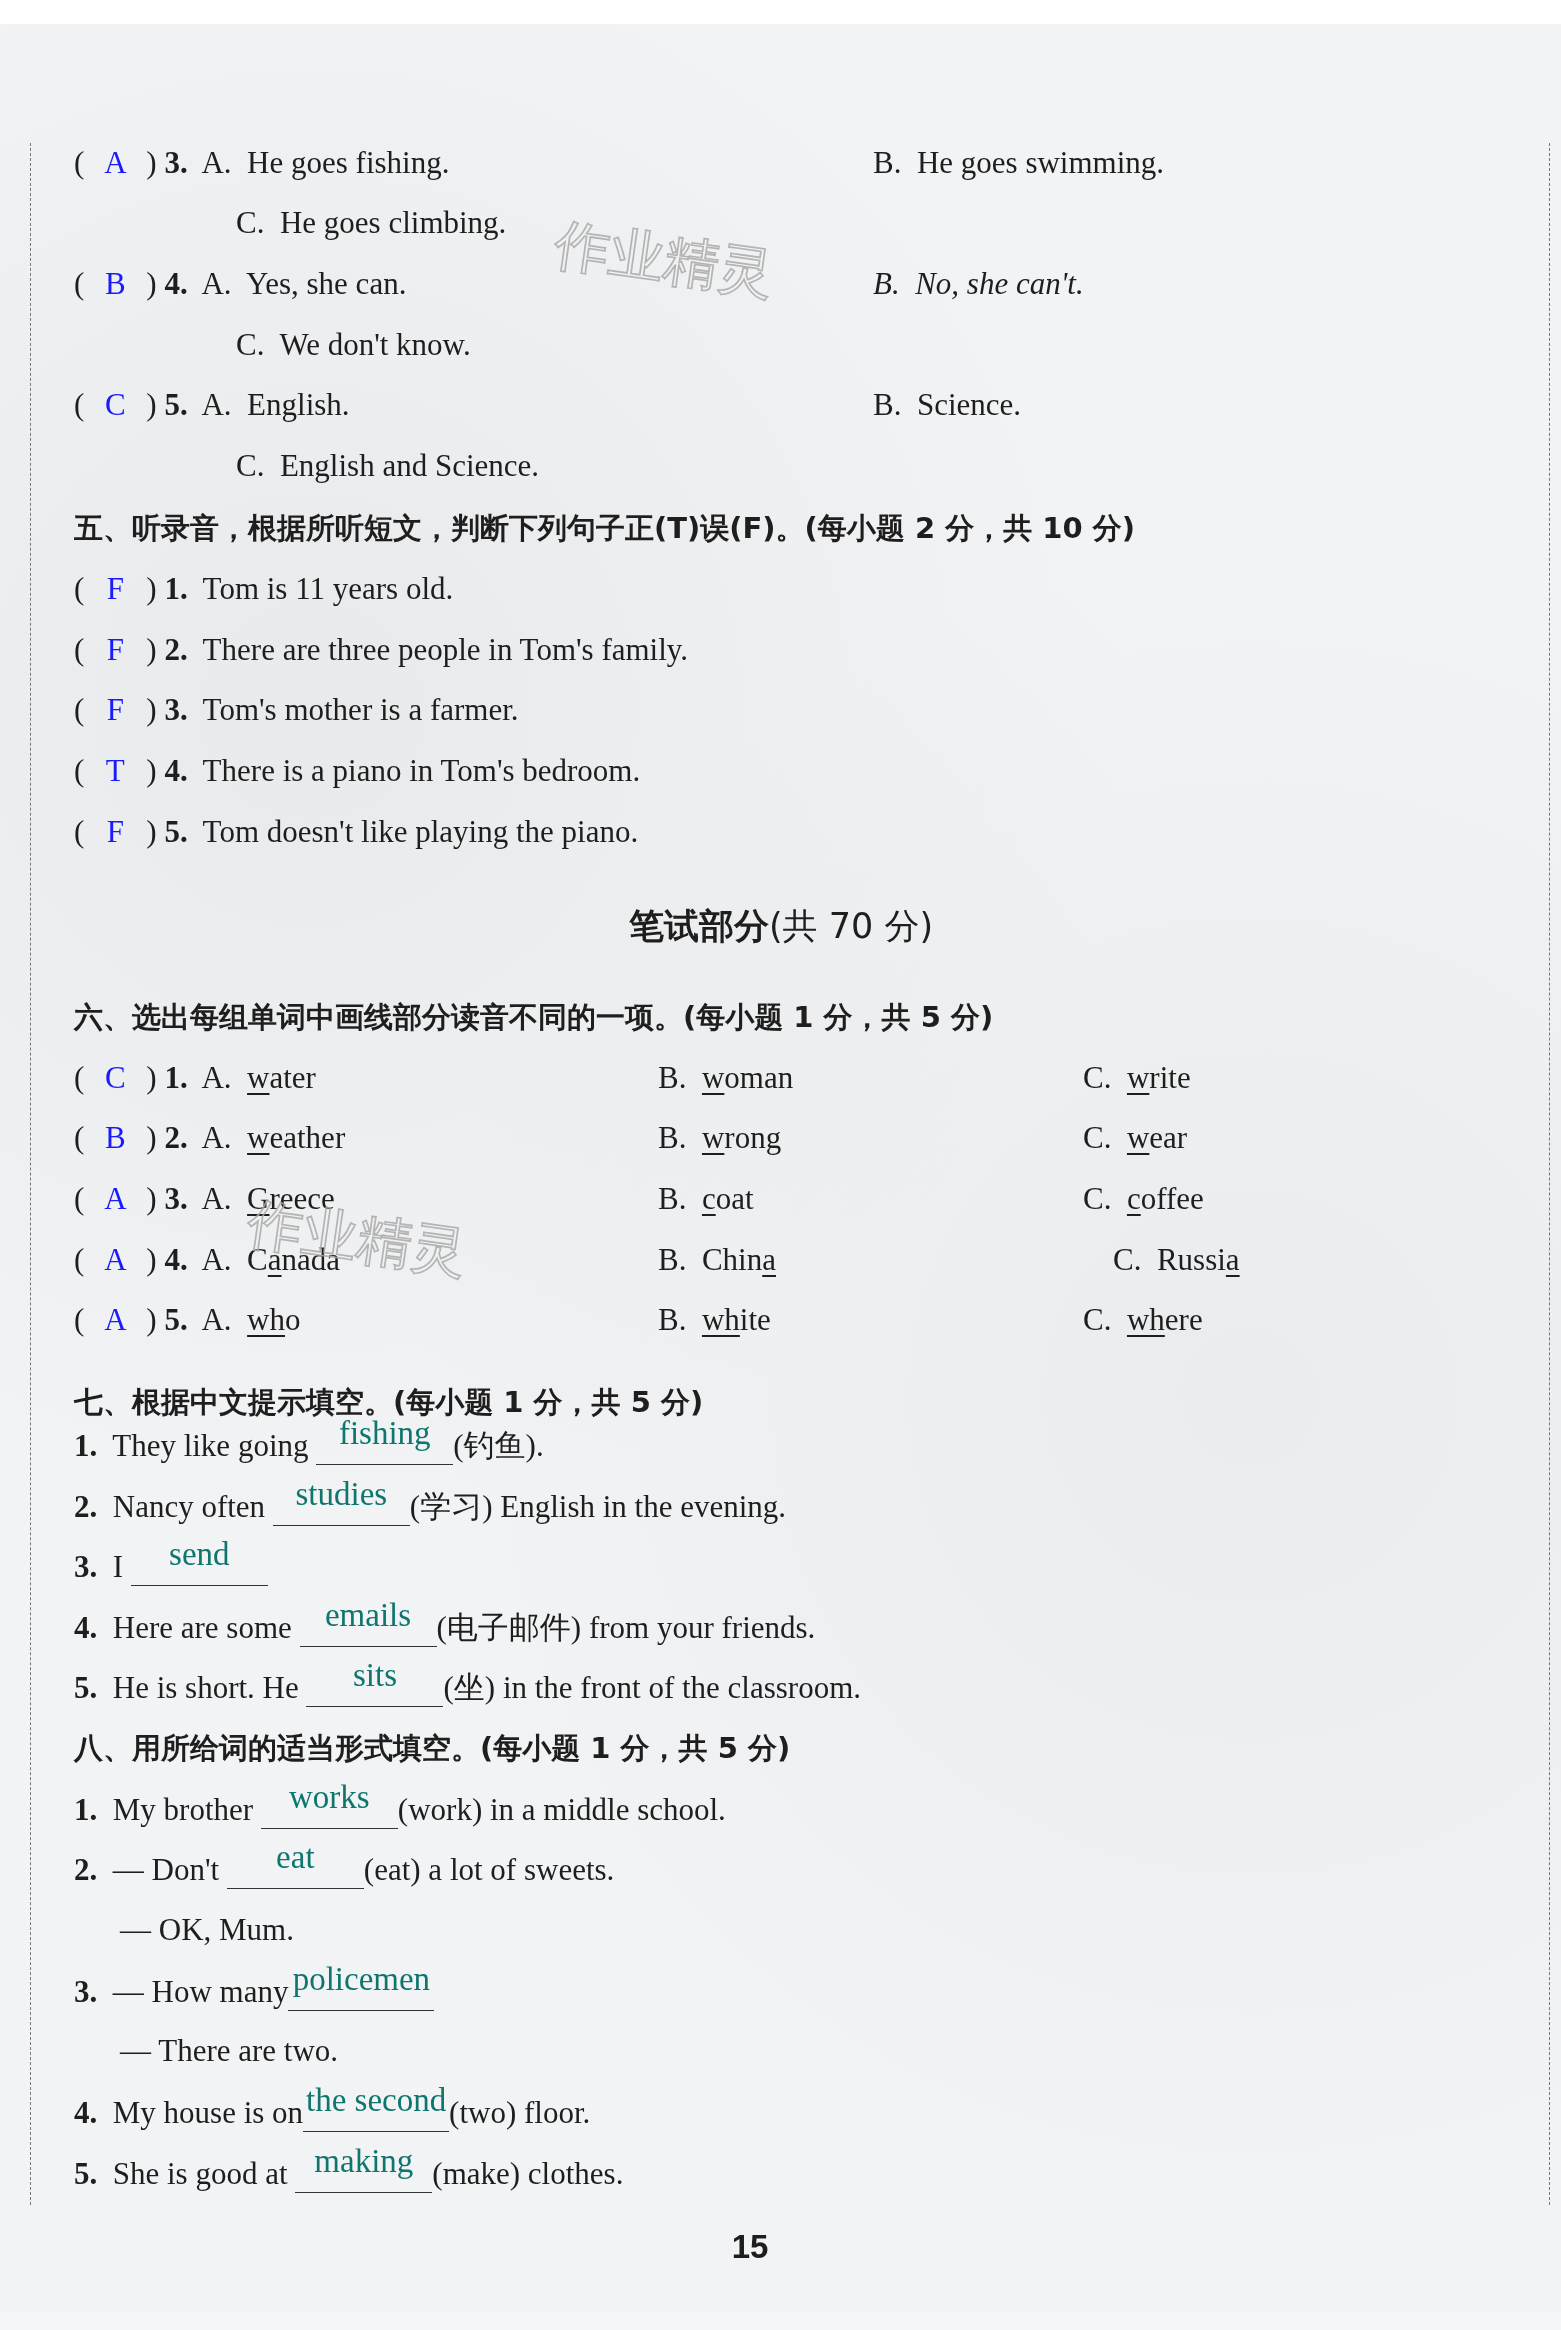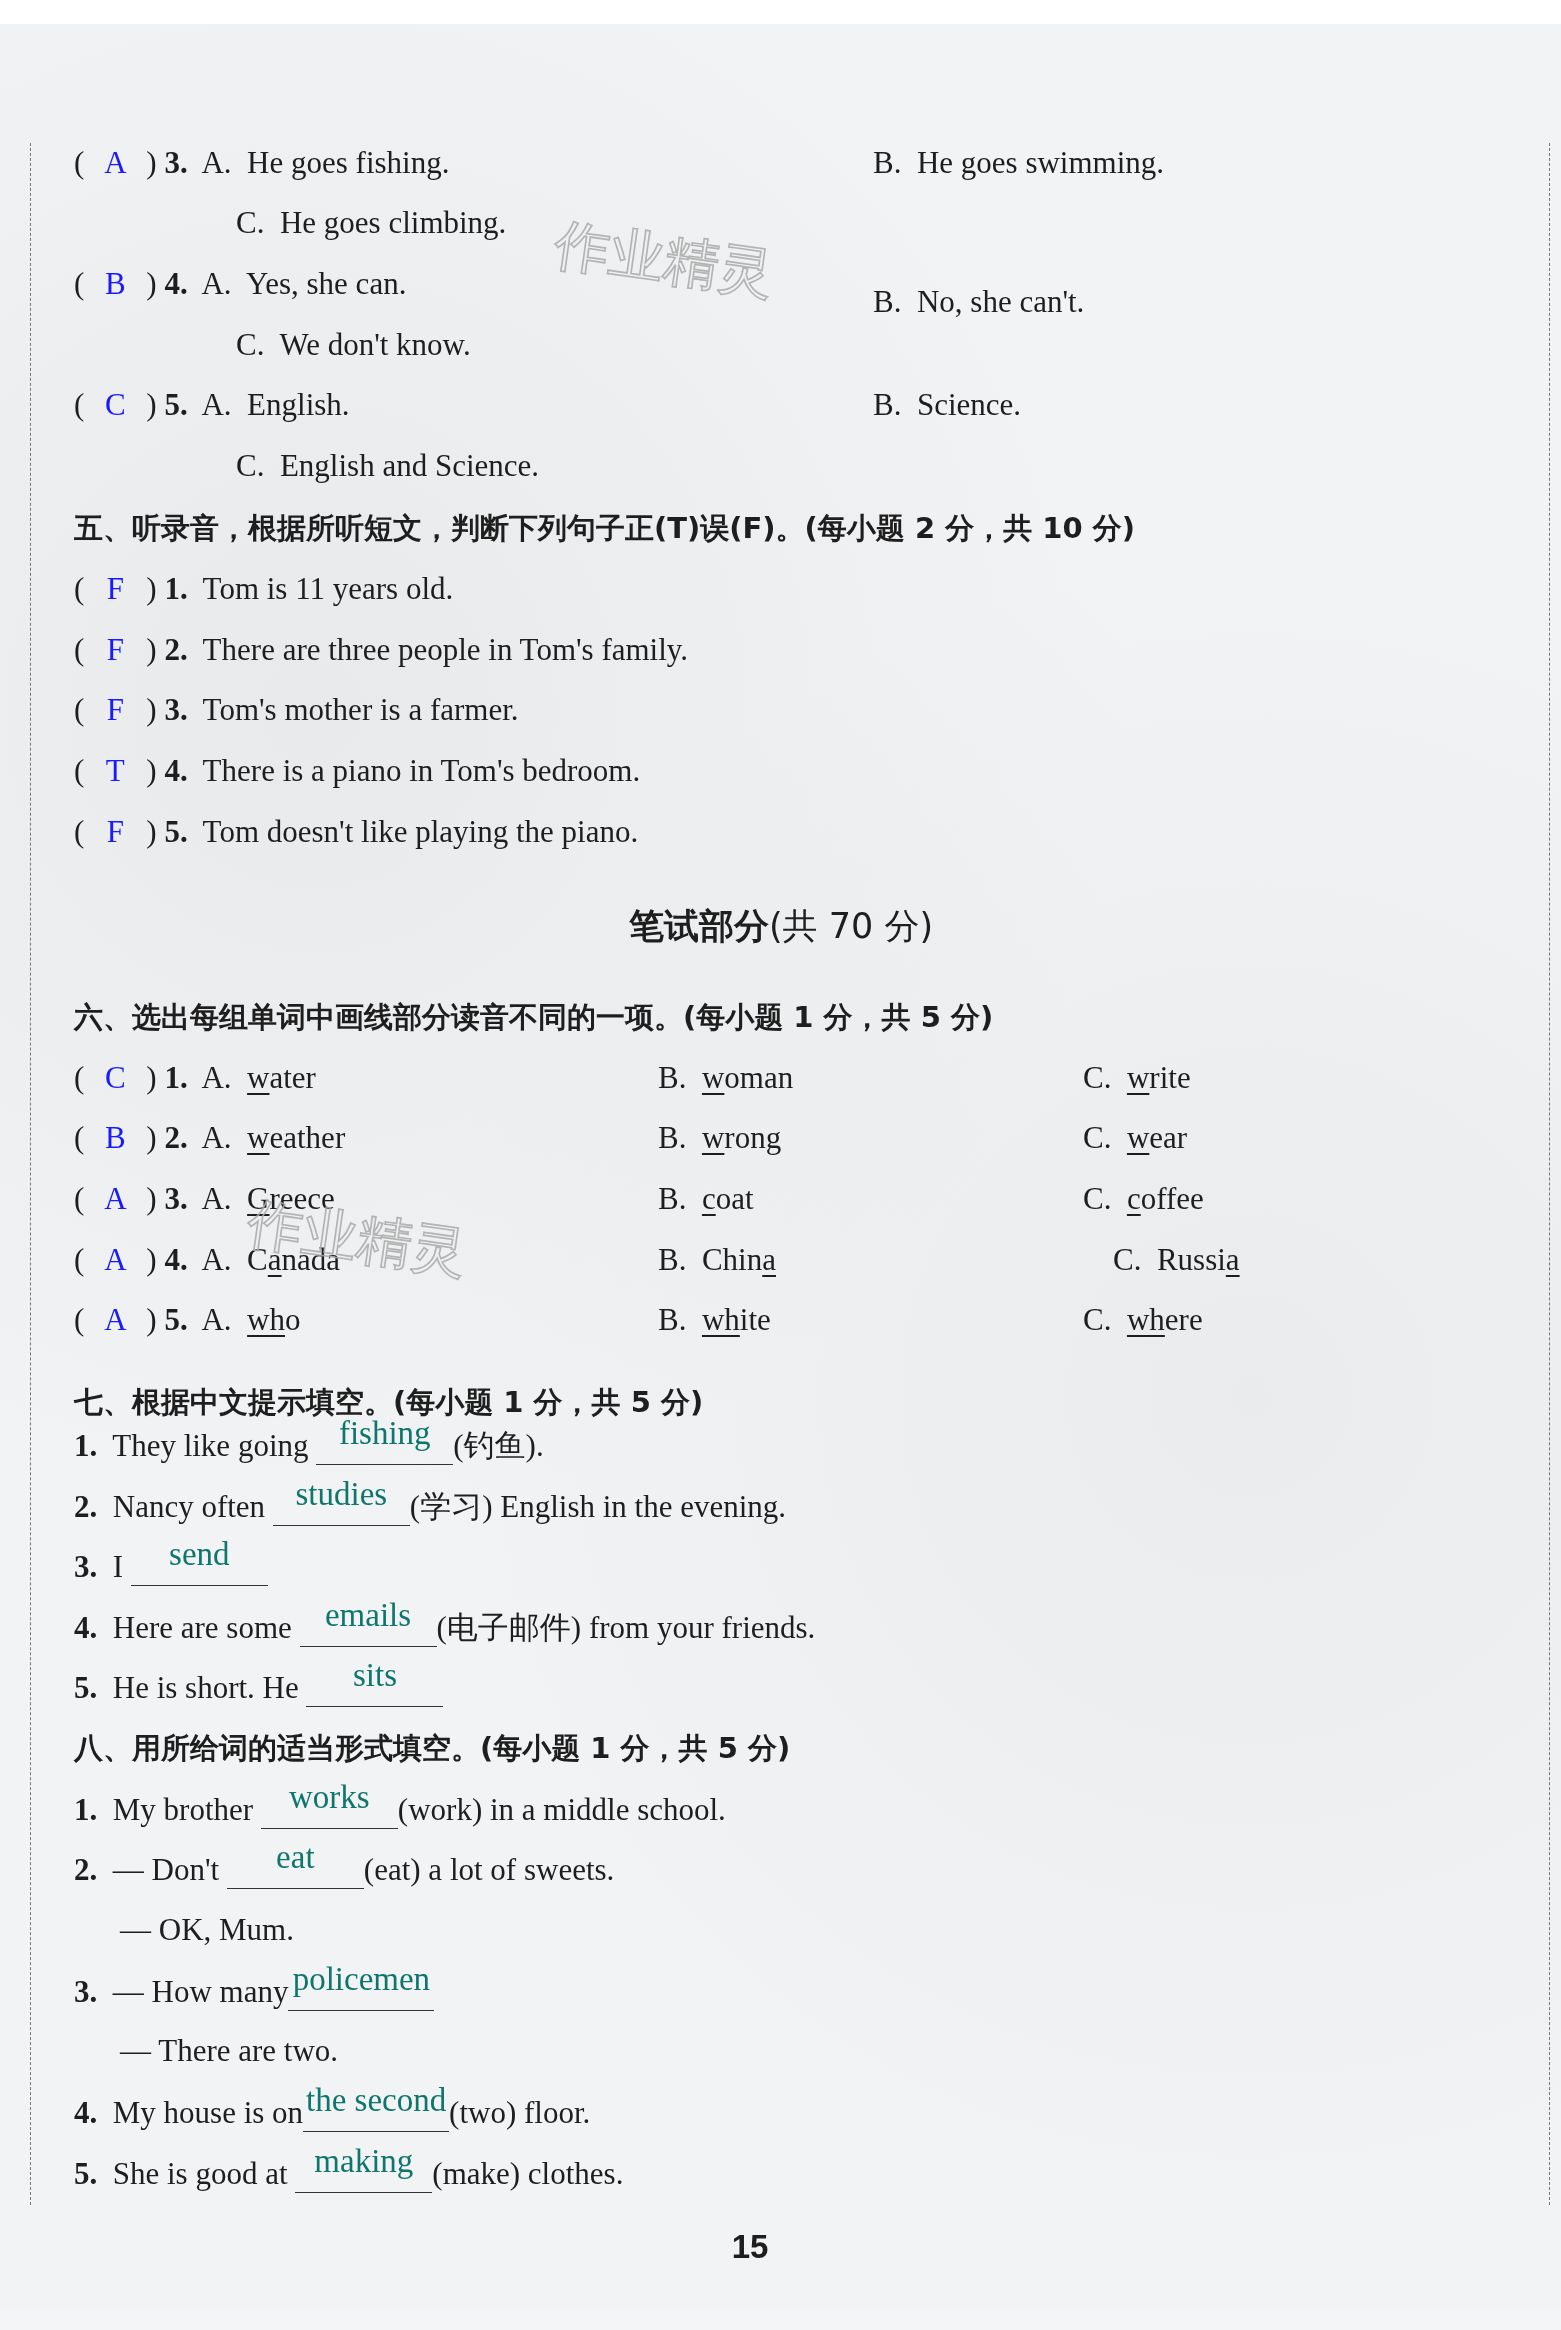--- a/index.html
+++ b/index.html
@@ -48,21 +48,21 @@
     A.&nbsp; <span>He goes fishing.</span>
   </div>
   <div class="opt" style="left:873px;top:144px;">B.&nbsp; <span>He goes swimming.</span></div>
   <div class="opt" style="left:236px;top:204px;">C.&nbsp; <span>He goes climbing.</span></div>
 
   <div class="line" style="left:74px;top:265px;">
     <span class="paren">(</span><span class="ans">B</span><span class="paren">)</span>
     <span class="qnum">4.</span>&nbsp;
     A.&nbsp; <span>Yes, she can.</span>
   </div>
-  <div class="opt" style="left:873px;top:283px;">B.&nbsp; <span>No, she can't.</span></div>
+  <div class="opt" style="left:873px;top:265px;font-style:italic;">B.&nbsp; <span>No, she can't.</span></div>
   <div class="opt" style="left:236px;top:326px;">C.&nbsp; <span>We don't know.</span></div>
 
   <div class="line" style="left:74px;top:386px;">
     <span class="paren">(</span><span class="ans">C</span><span class="paren">)</span>
     <span class="qnum">5.</span>&nbsp;
     A.&nbsp; <span>English.</span>
   </div>
   <div class="opt" style="left:873px;top:386px;">B.&nbsp; <span>Science.</span></div>
   <div class="opt" style="left:236px;top:447px;">C.&nbsp; <span>English and Science.</span></div>
 </div>
@@ -107,21 +107,21 @@
 </div>
 
 <div class="watermark" style="left:247px;top:1202px;">作业精灵</div>
 
 <div class="heading" style="top:1383px;">七、根据中文提示填空。(每小题 1 分，共 5 分)</div>
 <div>
   <div class="line" style="left:74px;top:1426px;"><span class="qnum">1.</span>&nbsp; <span>They like going</span> <span class="blank" style="width:137px;"><span class="fill">fishing</span></span><span>(钓鱼).</span></div>
   <div class="line" style="left:74px;top:1487px;"><span class="qnum">2.</span>&nbsp; <span>Nancy often</span> <span class="blank" style="width:137px;"><span class="fill">studies</span></span><span>(学习) English in the evening.</span></div>
   <div class="line" style="left:74px;top:1547px;"><span class="qnum">3.</span>&nbsp; <span>I</span> <span class="blank" style="width:137px;"><span class="fill">send</span></span></div>
   <div class="line" style="left:74px;top:1608px;"><span class="qnum">4.</span>&nbsp; <span>Here are some</span> <span class="blank" style="width:137px;"><span class="fill">emails</span></span><span>(电子邮件) from your friends.</span></div>
-  <div class="line" style="left:74px;top:1668px;"><span class="qnum">5.</span>&nbsp; <span>He is short.  He</span> <span class="blank" style="width:137px;"><span class="fill">sits</span></span></div>
+  <div class="line" style="left:74px;top:1668px;"><span class="qnum">5.</span>&nbsp; <span>He is short.  He</span> <span class="blank" style="width:137px;"><span class="fill">sits</span></span><span>(坐) in the front of the classroom.</span></div>
 </div>
 
 <div class="heading" style="top:1729px;">八、用所给词的适当形式填空。(每小题 1 分，共 5 分)</div>
 <div>
   <div class="line" style="left:74px;top:1790px;"><span class="qnum">1.</span>&nbsp; <span>My brother</span> <span class="blank" style="width:137px;"><span class="fill">works</span></span><span>(work) in a middle school.</span></div>
 
   <div class="line" style="left:74px;top:1850px;"><span class="qnum">2.</span>&nbsp; <span>— Don't</span> <span class="blank" style="width:137px;"><span class="fill">eat</span></span><span>(eat) a lot of sweets.</span></div>
   <div class="line" style="left:120px;top:1911px;">— OK, Mum.</div>
 
   <div class="line" style="left:74px;top:1972px;"><span class="qnum">3.</span>&nbsp; <span>— How many</span><span class="blank" style="width:146px;"><span class="fill">policemen</span></span></div>

